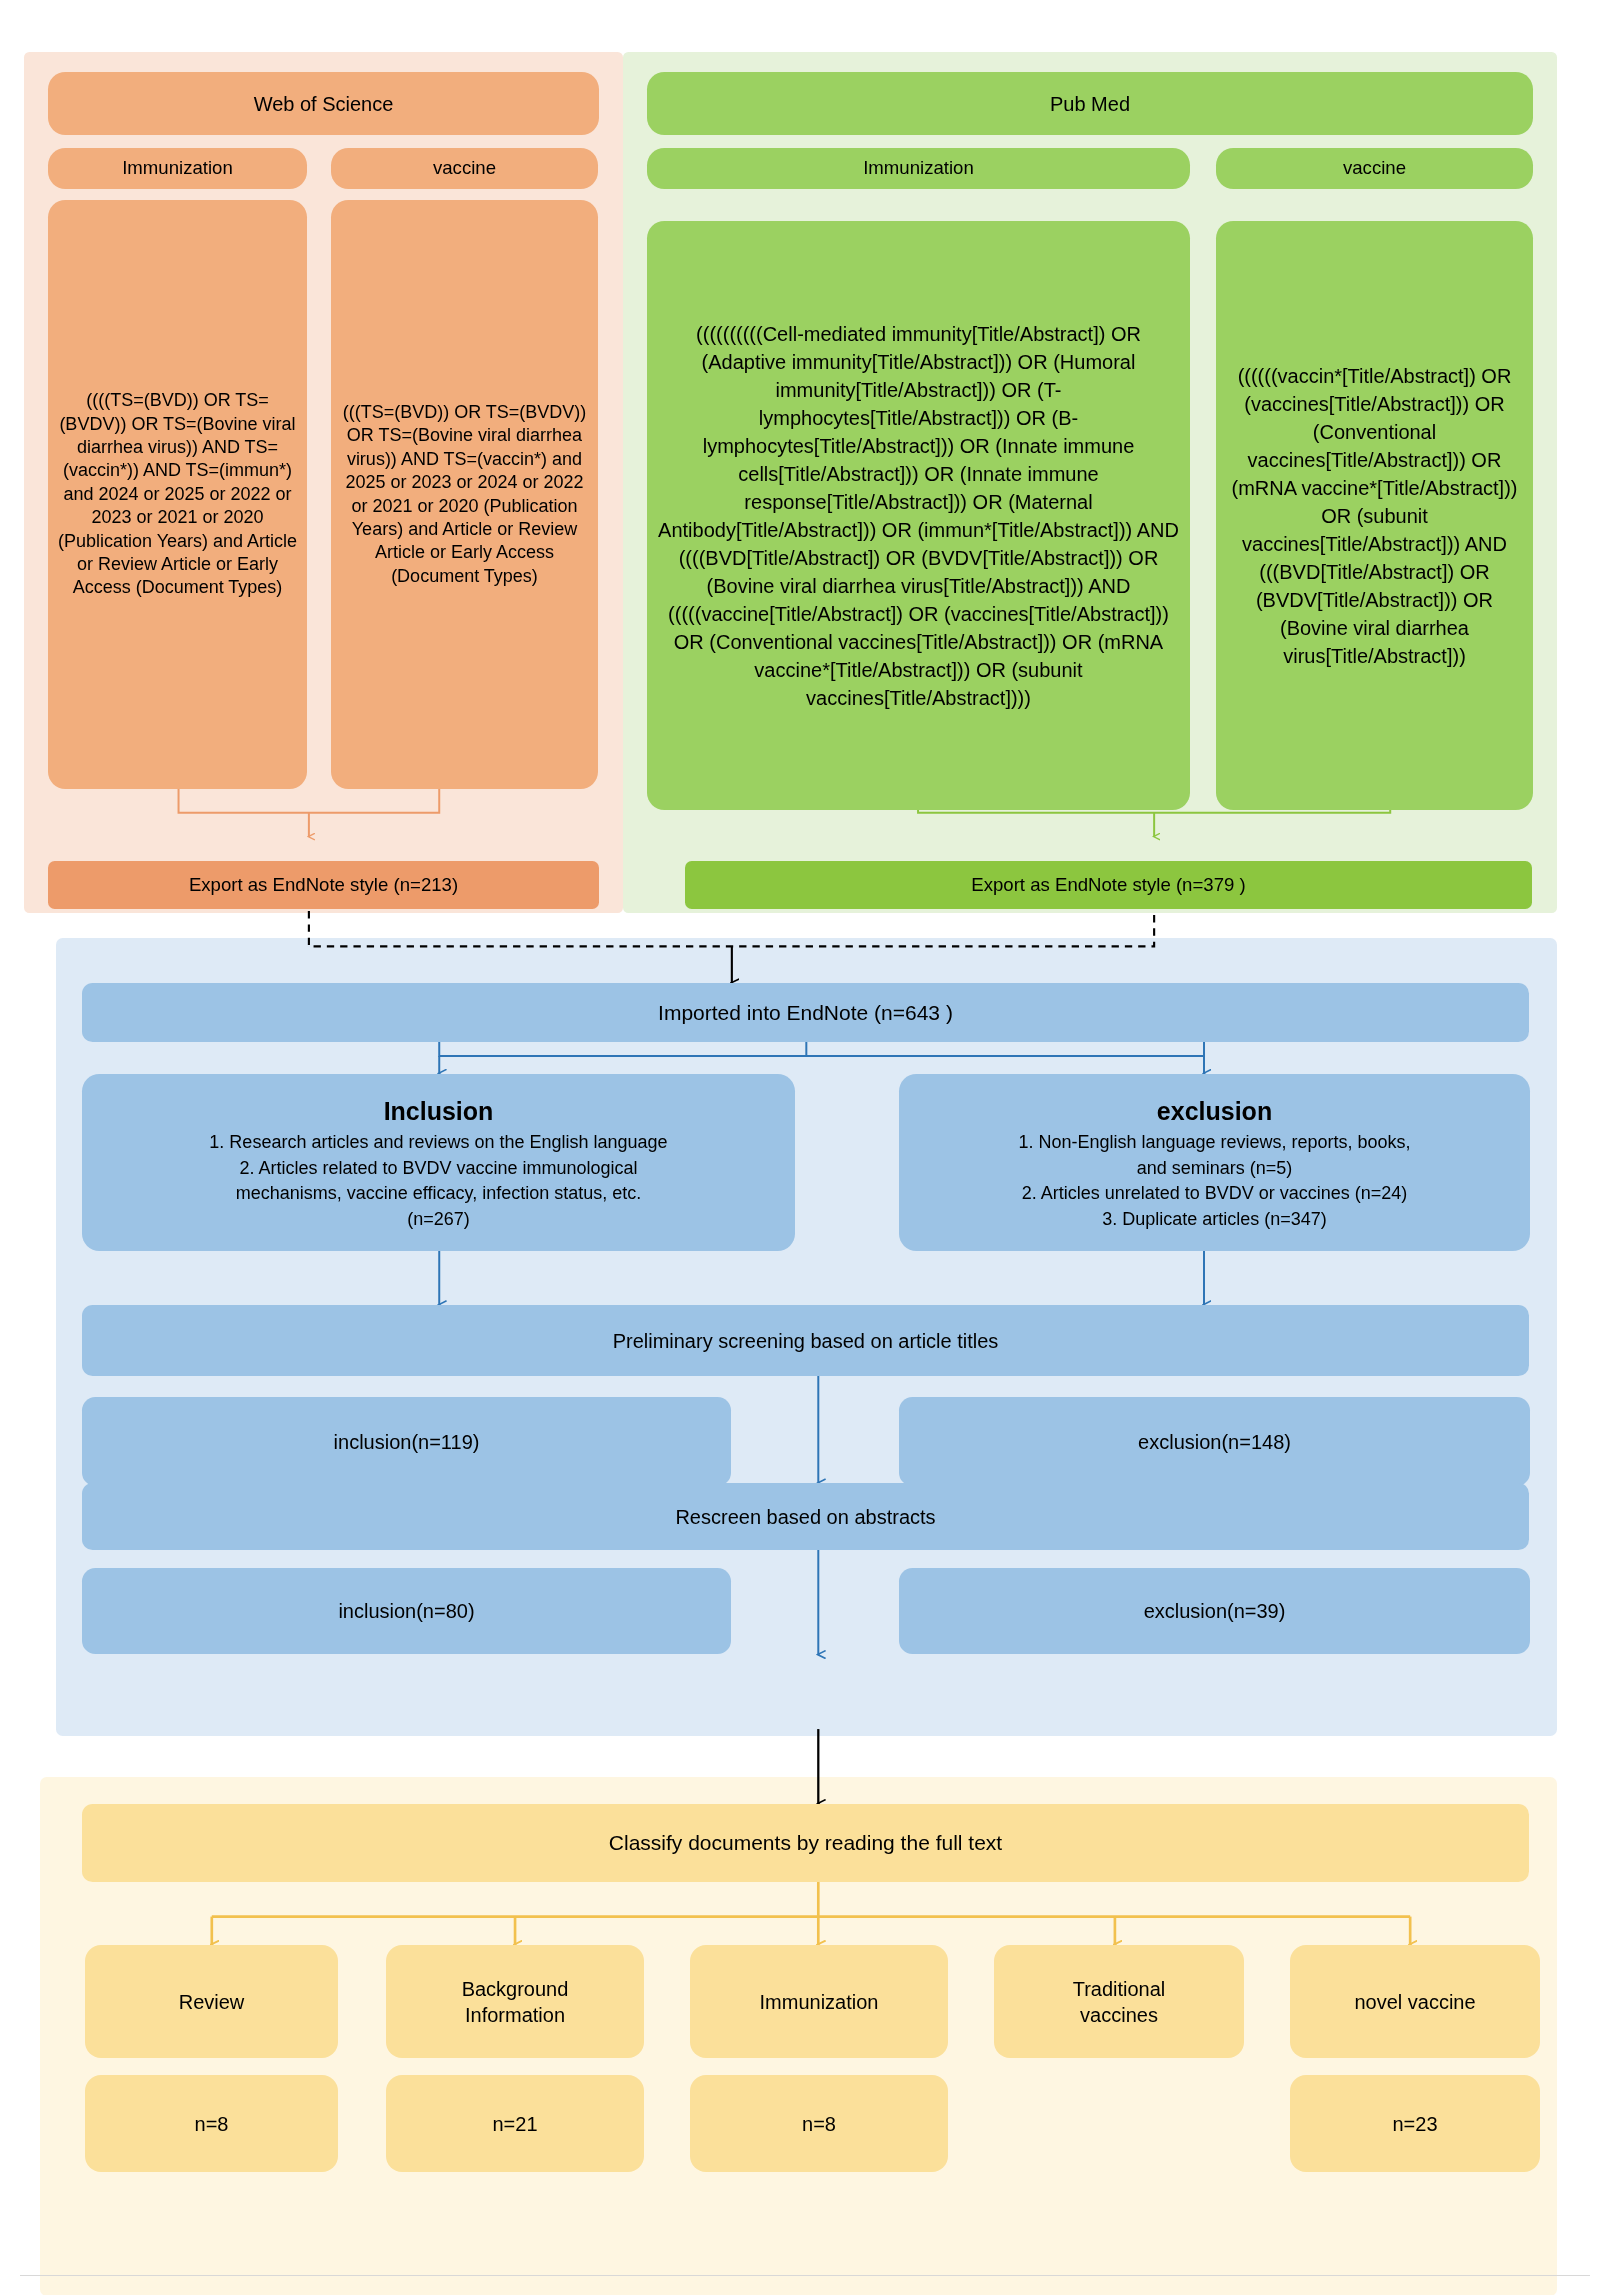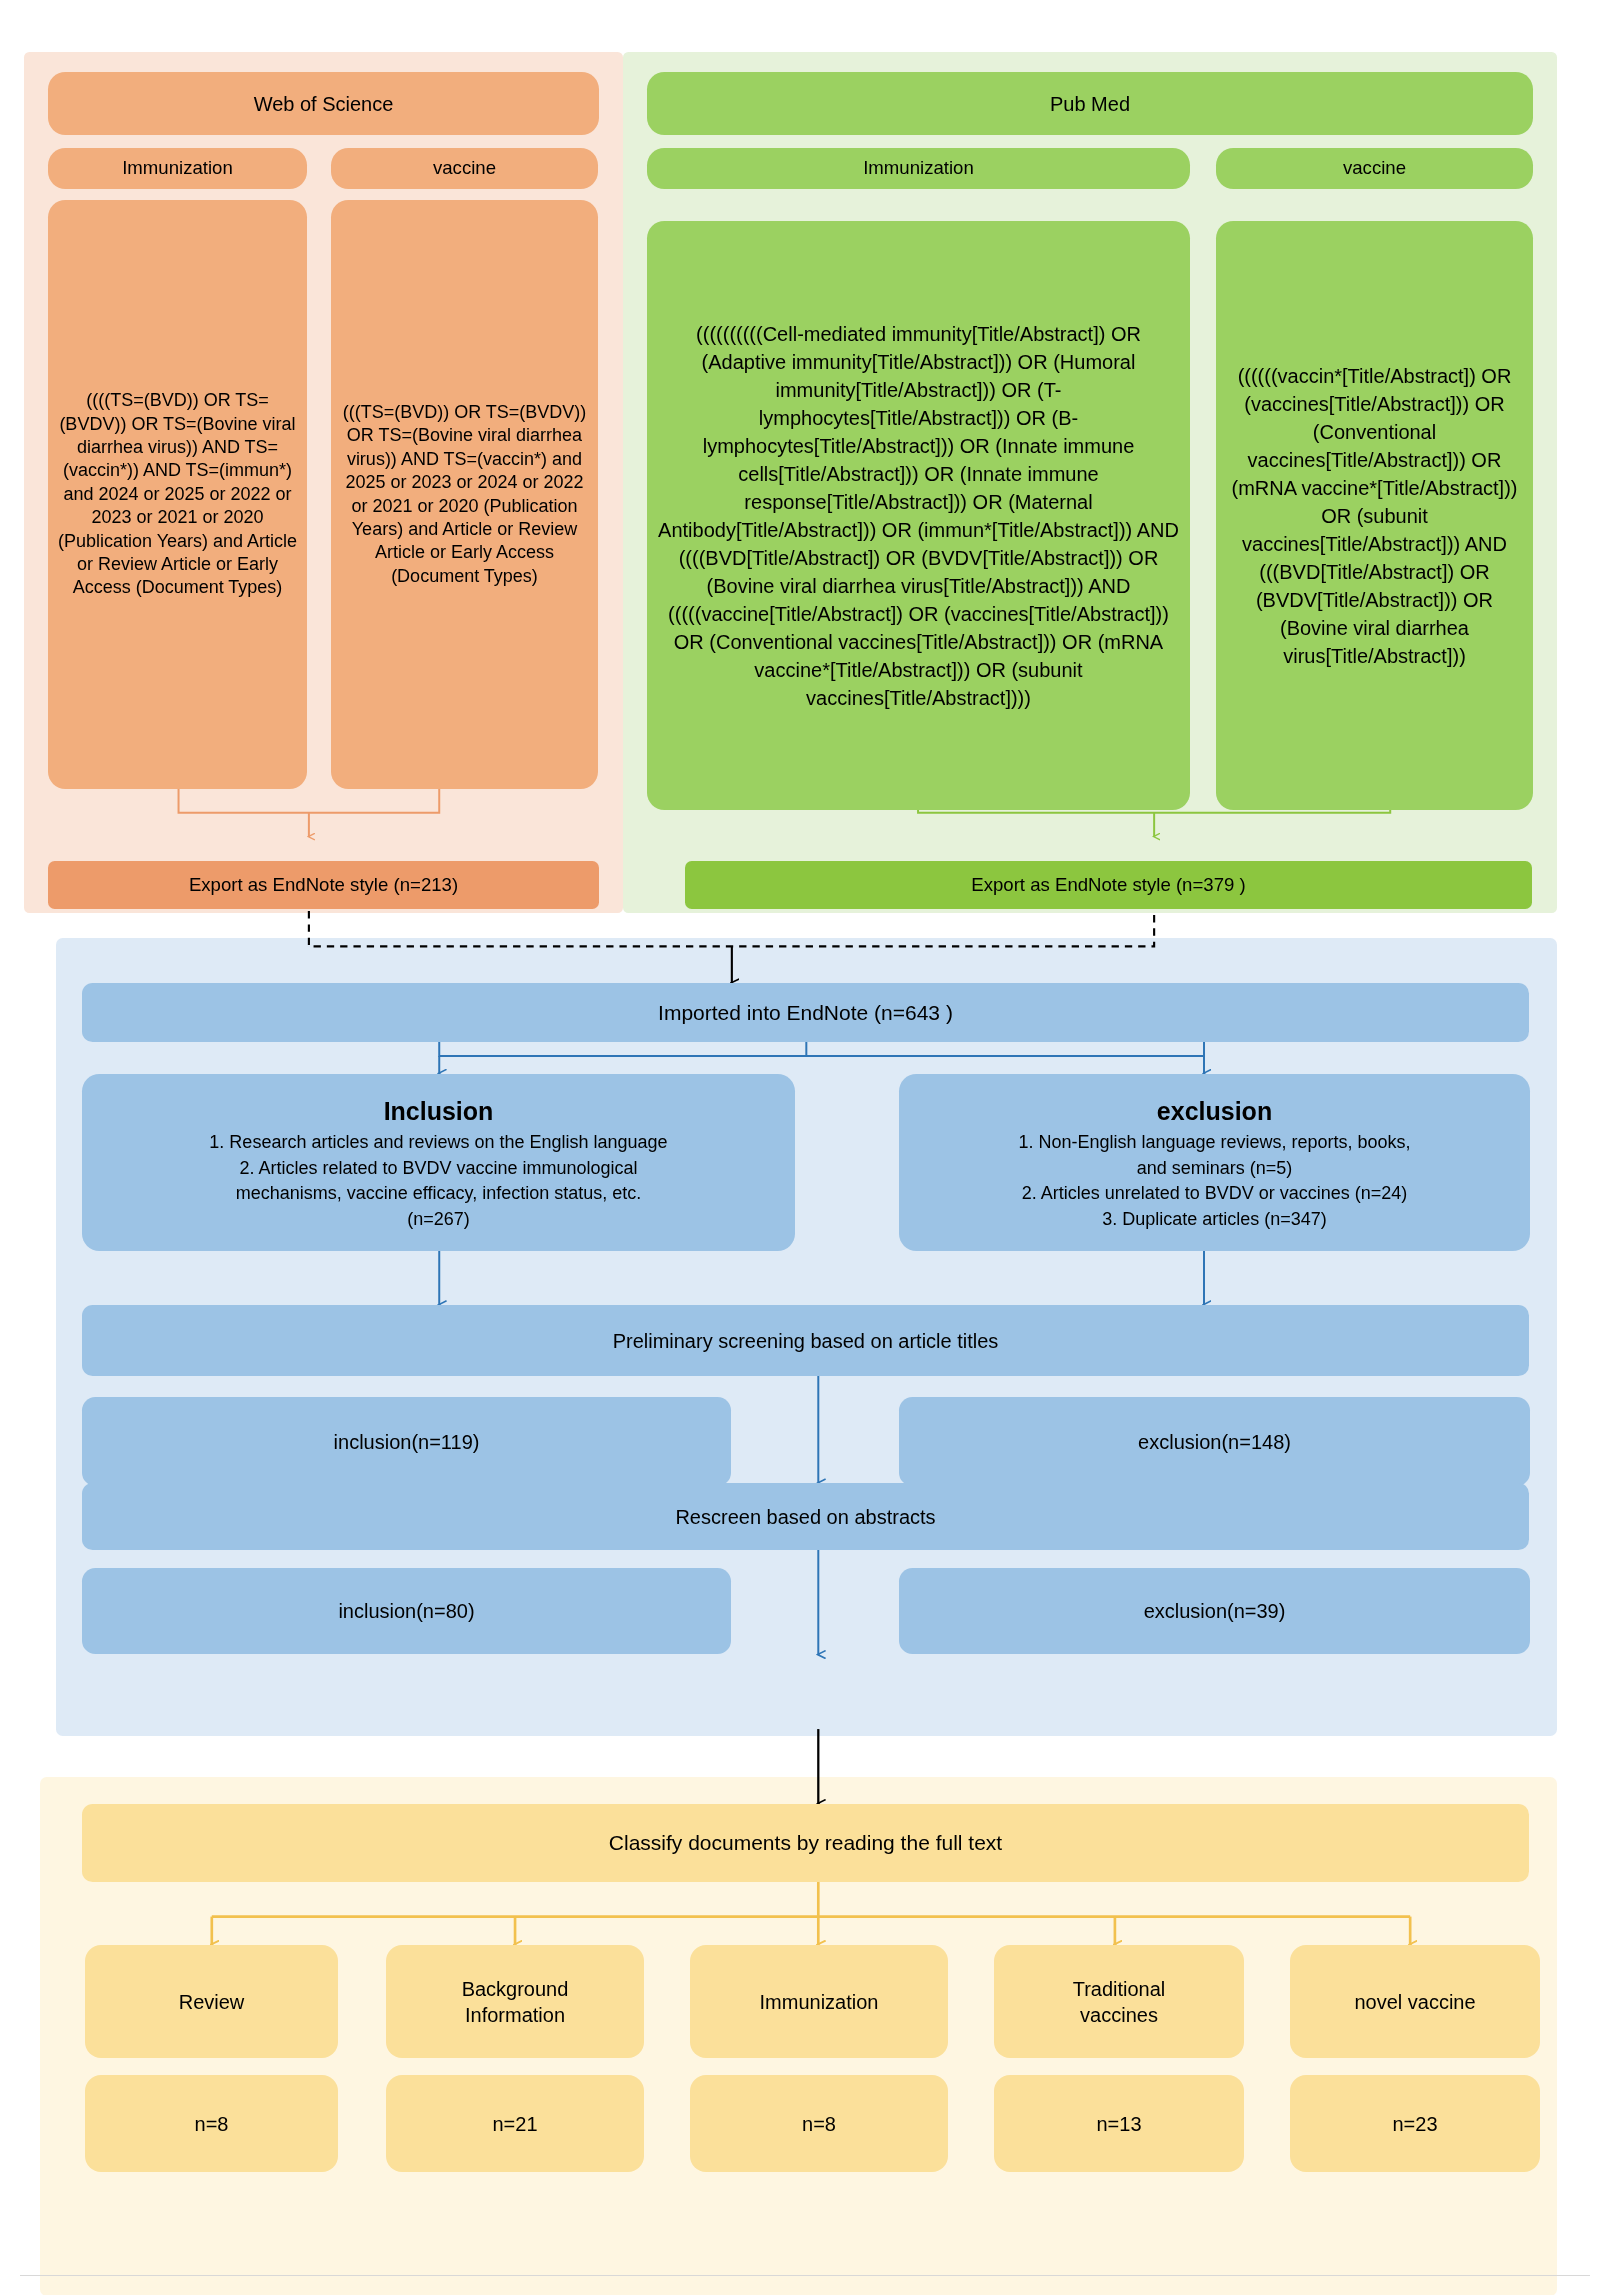--- a/index.html
+++ b/index.html
@@ -219,19 +219,18 @@
   <div class="node yl-box t-ylab" style="left:386px; top:1945px; width:258px; height:113px; border-radius:16px;">Background
 Information</div>
   <div class="node yl-box t-ylab" style="left:690px; top:1945px; width:258px; height:113px; border-radius:16px;">Immunization</div>
   <div class="node yl-box t-ylab" style="left:994px; top:1945px; width:250px; height:113px; border-radius:16px;">Traditional
 vaccines</div>
   <div class="node yl-box t-ylab" style="left:1290px; top:1945px; width:250px; height:113px; border-radius:16px;">novel vaccine</div>
 
   <div class="node yl-box t-ylab" style="left:85px; top:2075px; width:253px; height:97px; border-radius:16px;">n=8</div>
   <div class="node yl-box t-ylab" style="left:386px; top:2075px; width:258px; height:97px; border-radius:16px;">n=21</div>
   <div class="node yl-box t-ylab" style="left:690px; top:2075px; width:258px; height:97px; border-radius:16px;">n=8</div>
-  <div class="node yl-box t-ylab" style="left:994px; top:2075px; width:250px; height:97px; border-radius:16px;">n=13</div>
   <div class="node yl-box t-ylab" style="left:1290px; top:2075px; width:250px; height:97px; border-radius:16px;">n=23</div>
 
   <div class="footrule"></div>
 
 </div>
 
 
 </body></html>

